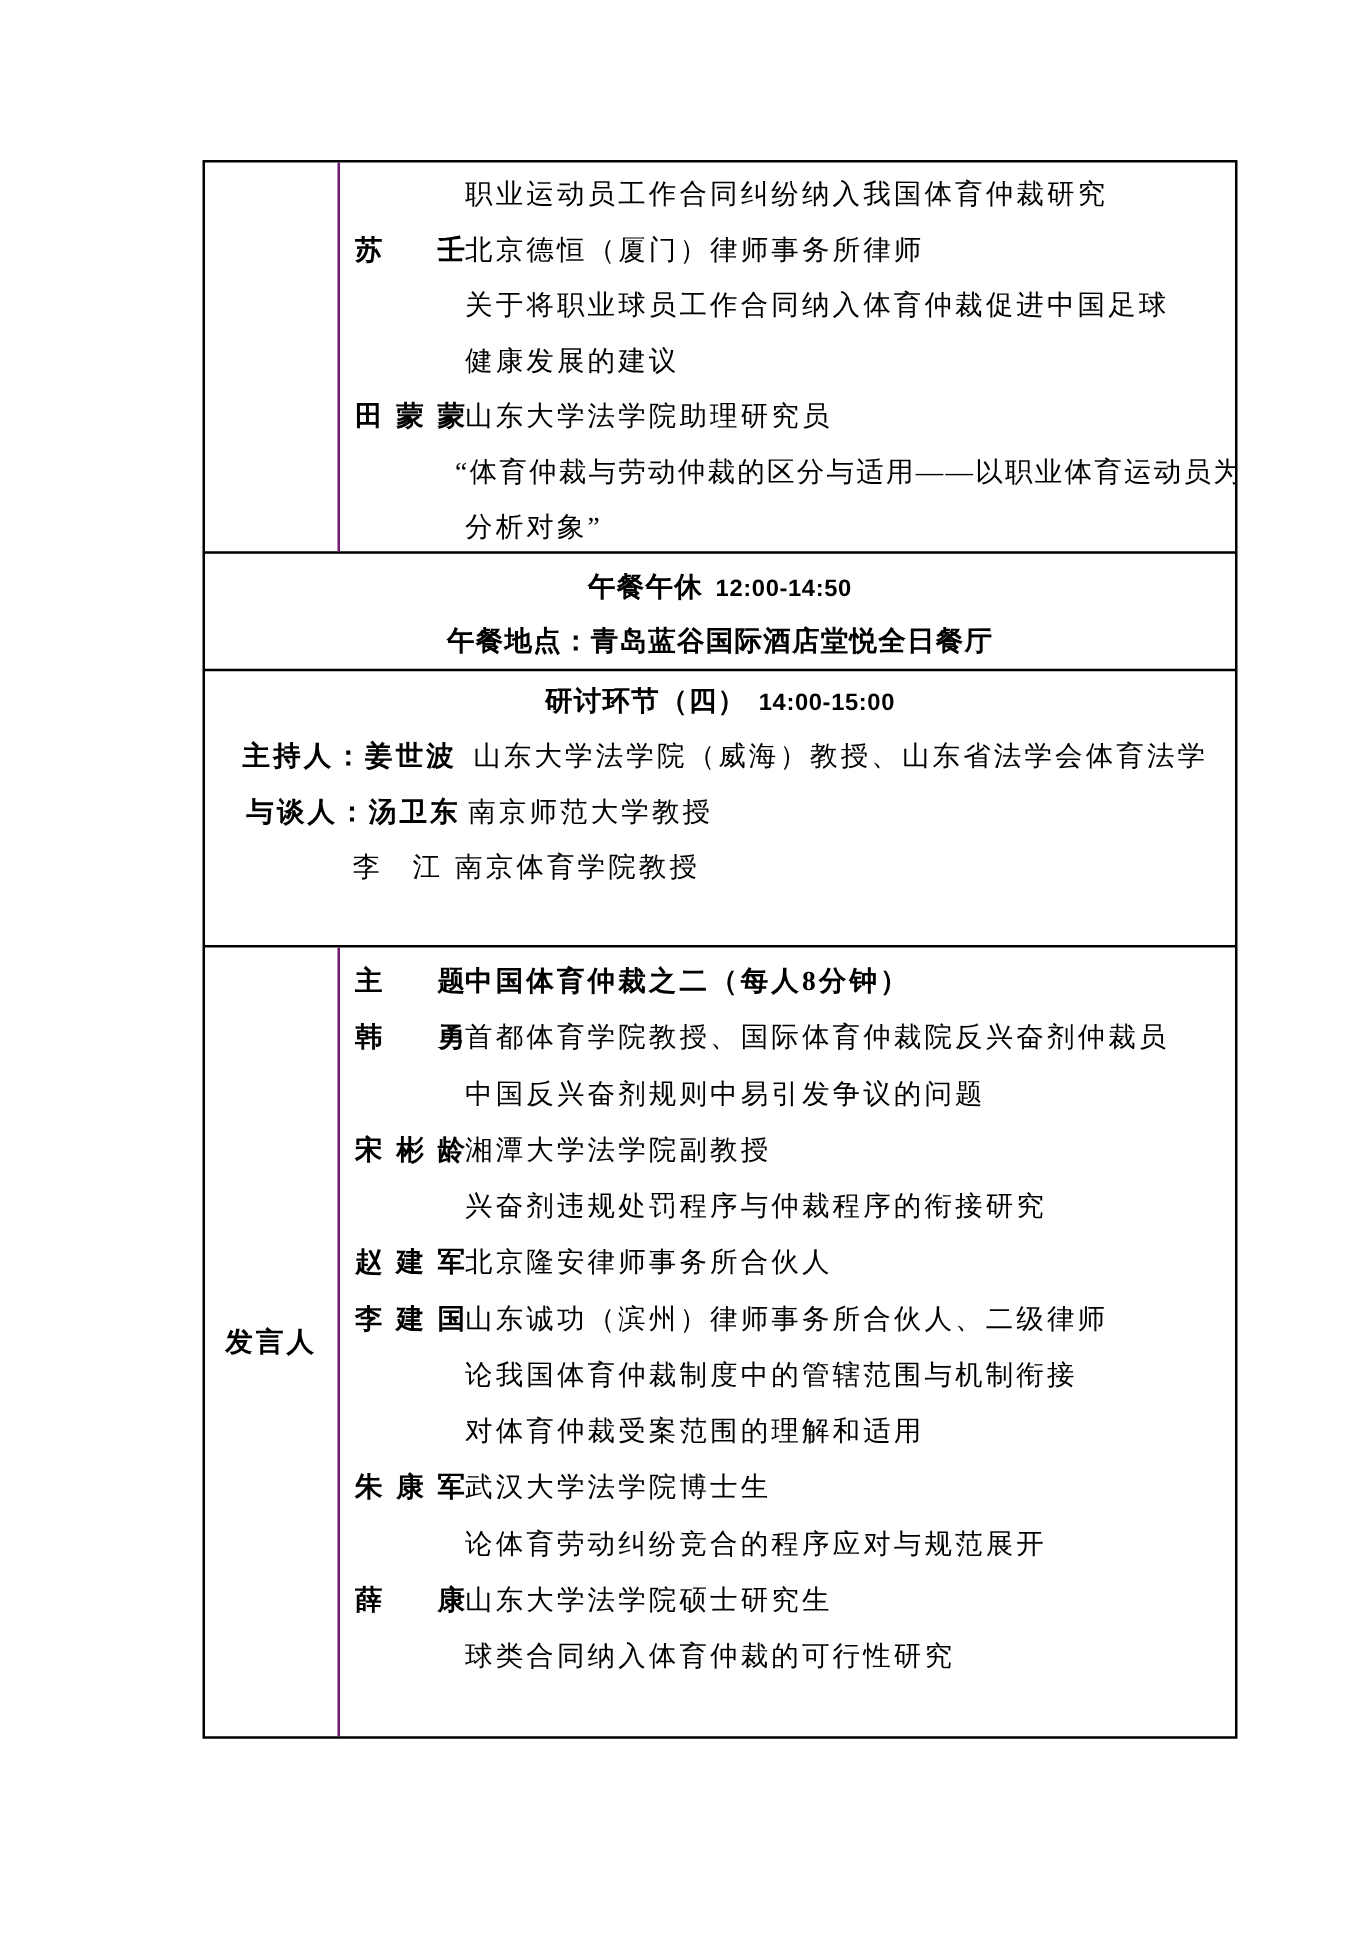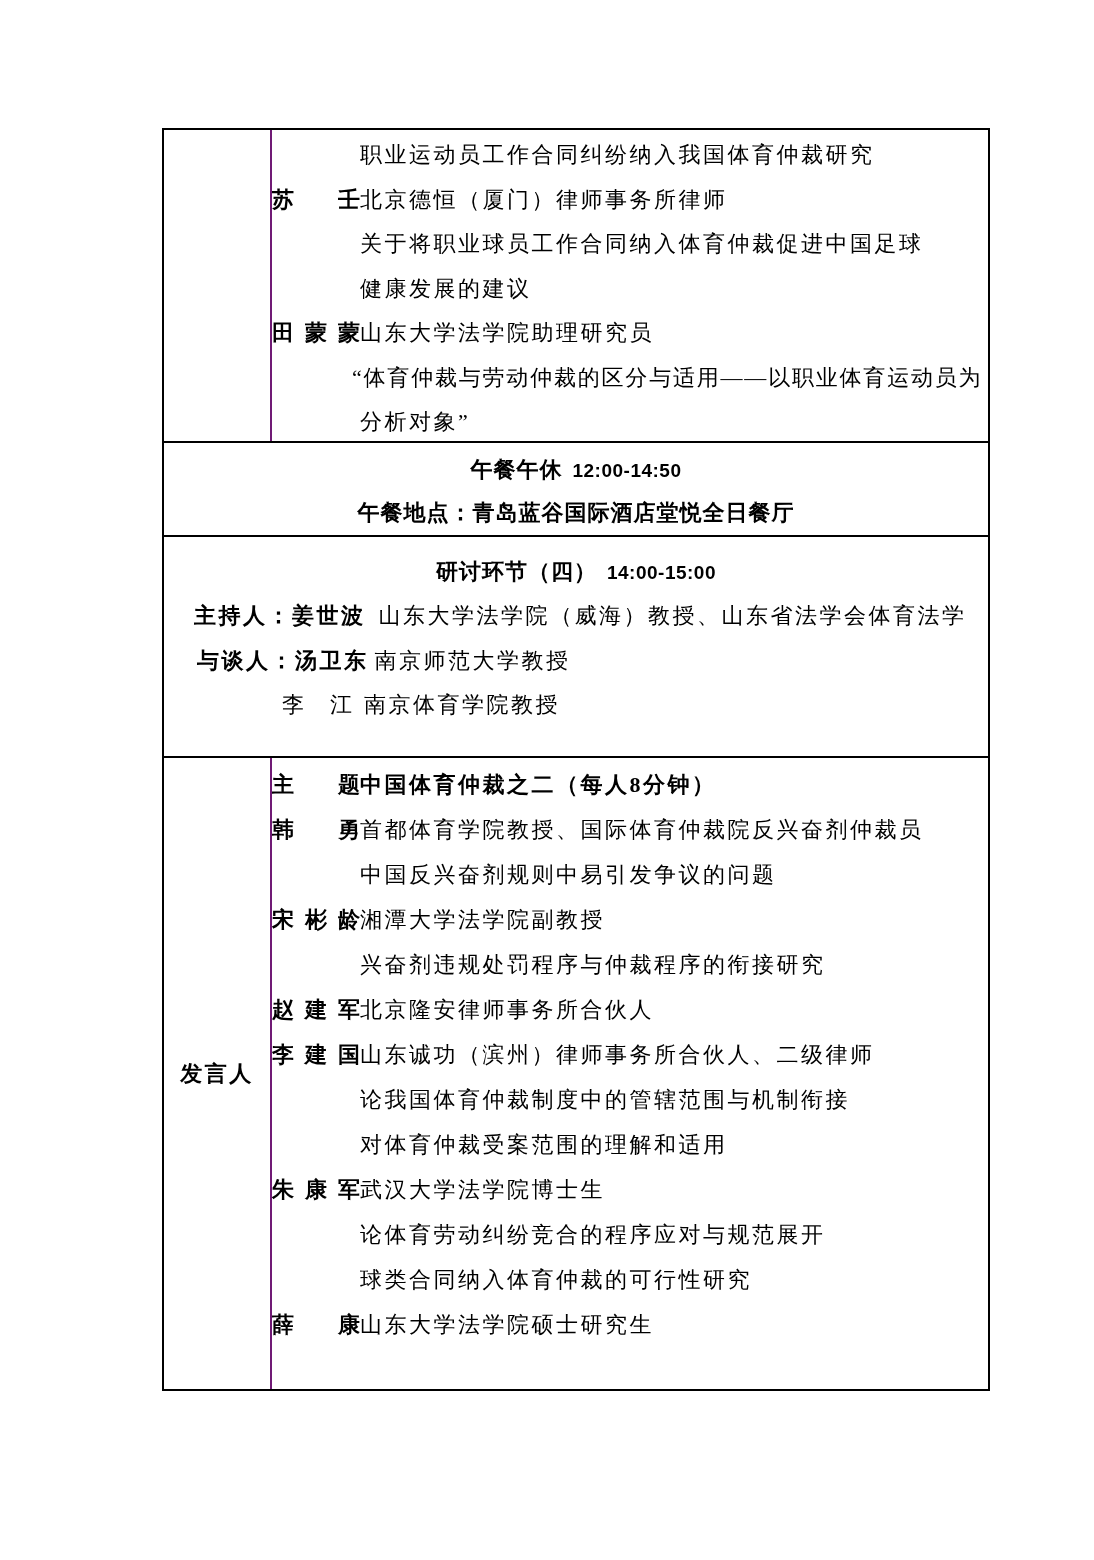--- a/index.html
+++ b/index.html
@@ -21,27 +21,27 @@
   }
   .row{box-sizing:border-box;width:100%;}
   .row-bb{border-bottom:2px solid #000000;}
   .split{display:flex;}
   .label-cell{
     box-sizing:border-box;
     width:108px;flex:0 0 108px;
     border-right:2px solid #701a75;
     display:flex;align-items:center;justify-content:center;
   }
-  .content-cell{flex:1 1 auto;box-sizing:border-box;padding-left:0;overflow:hidden;}
+  .content-cell{flex:1 1 auto;box-sizing:border-box;padding-left:12px;overflow:hidden;}
   .row1{height:313px;}
   .row1 .content-cell{padding-top:3px;}
   .row1 .line{height:44.5px;line-height:44.5px;}
   .row2{height:94px;padding-top:5px;}
   .row2 .line{height:43px;line-height:43px;text-align:center;}
-  .row3{height:221px;padding-top:13px;}
+  .row3{height:221px;padding-top:2px;}
   .row3 .line{height:44.4px;line-height:44.4px;}
   .row4{height:631px;}
   .row4 .content-cell{padding-top:4px;}
   .row4 .line{height:45px;line-height:45px;}
   .line{white-space:nowrap;letter-spacing:2.5px;}
   .b{font-weight:700;}
   .center{text-align:center;}
   .hdr{font-weight:700;letter-spacing:1px;}
   .name{
     display:inline-block;width:88px;
@@ -118,19 +118,19 @@
 
         <div class="line"><span class="name">赵建军</span><span>北京隆安律师事务所合伙人</span></div>
         <div class="line"><span class="name">李建国</span><span>山东诚功（滨州）律师事务所合伙人、二级律师</span></div>
 
         <div class="line cont">论我国体育仲裁制度中的管辖范围与机制衔接</div>
         <div class="line cont">对体育仲裁受案范围的理解和适用</div>
 
         <div class="line"><span class="name">朱康军</span><span>武汉大学法学院博士生</span></div>
         <div class="line cont">论体育劳动纠纷竞合的程序应对与规范展开</div>
 
+        <div class="line"><span class="name">薛　康</span><span>山东大学法学院硕士研究生</span></div>
         <div class="line cont">球类合同纳入体育仲裁的可行性研究</div>
-        <div class="line"><span class="name">薛　康</span><span>山东大学法学院硕士研究生</span></div>
       </div>
     </div>
 
   </div>
 </div>
 
 </body></html>

